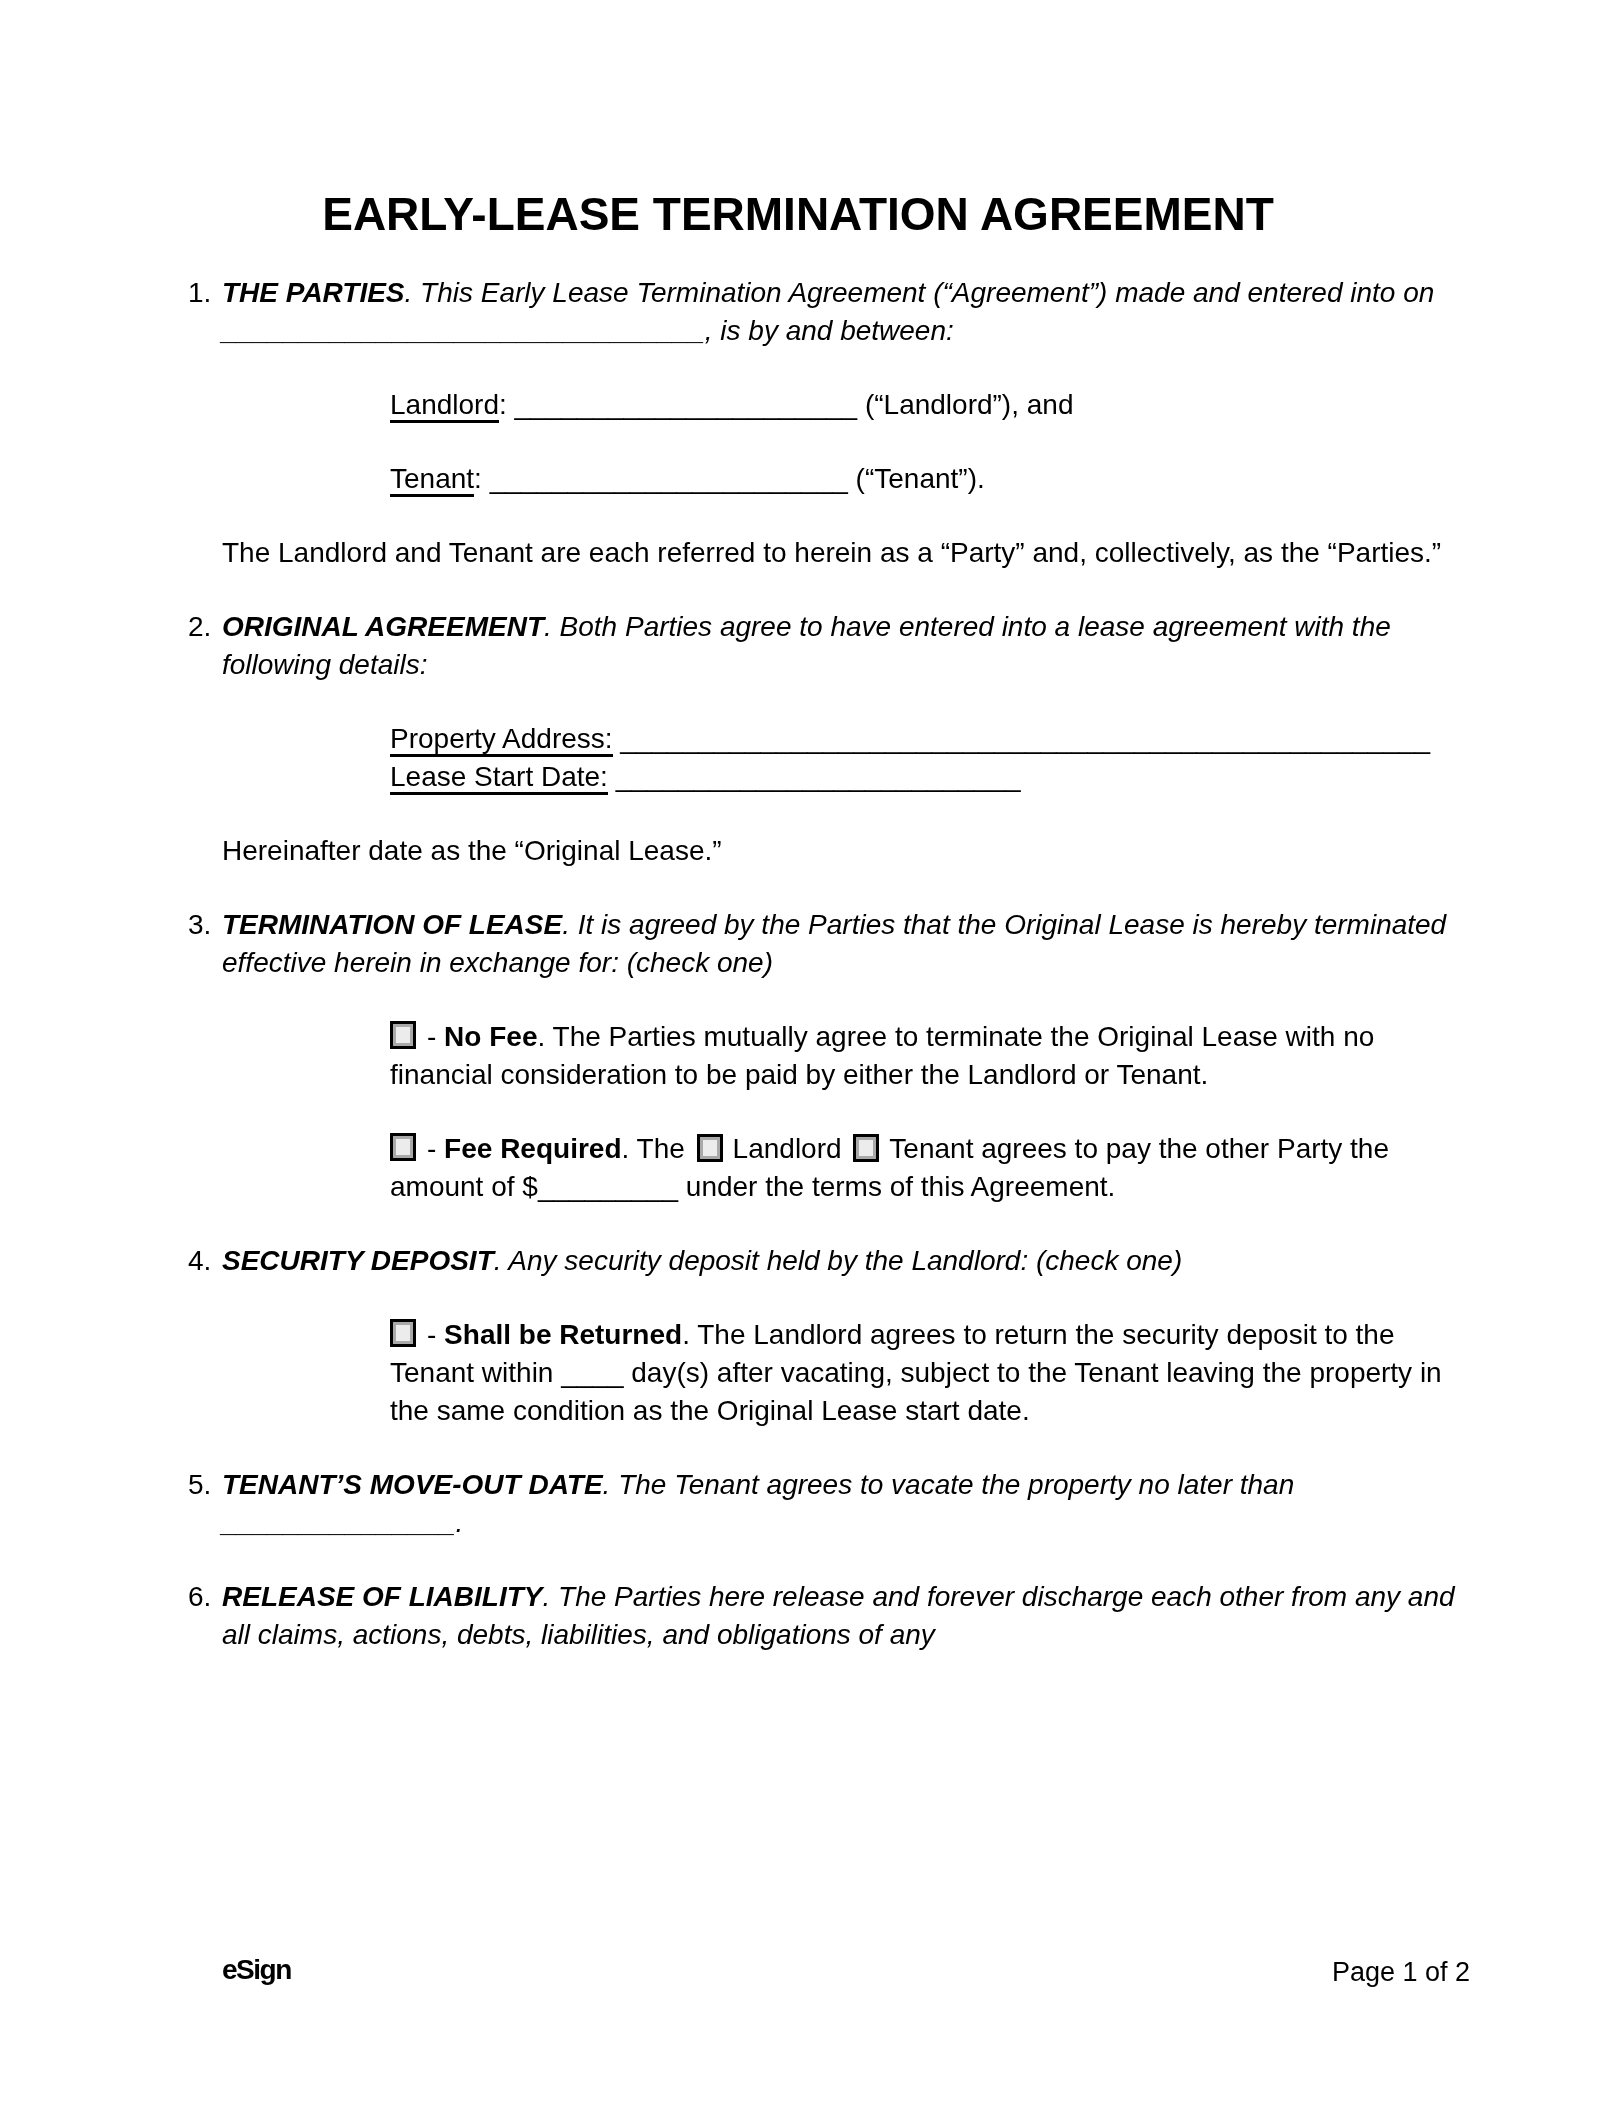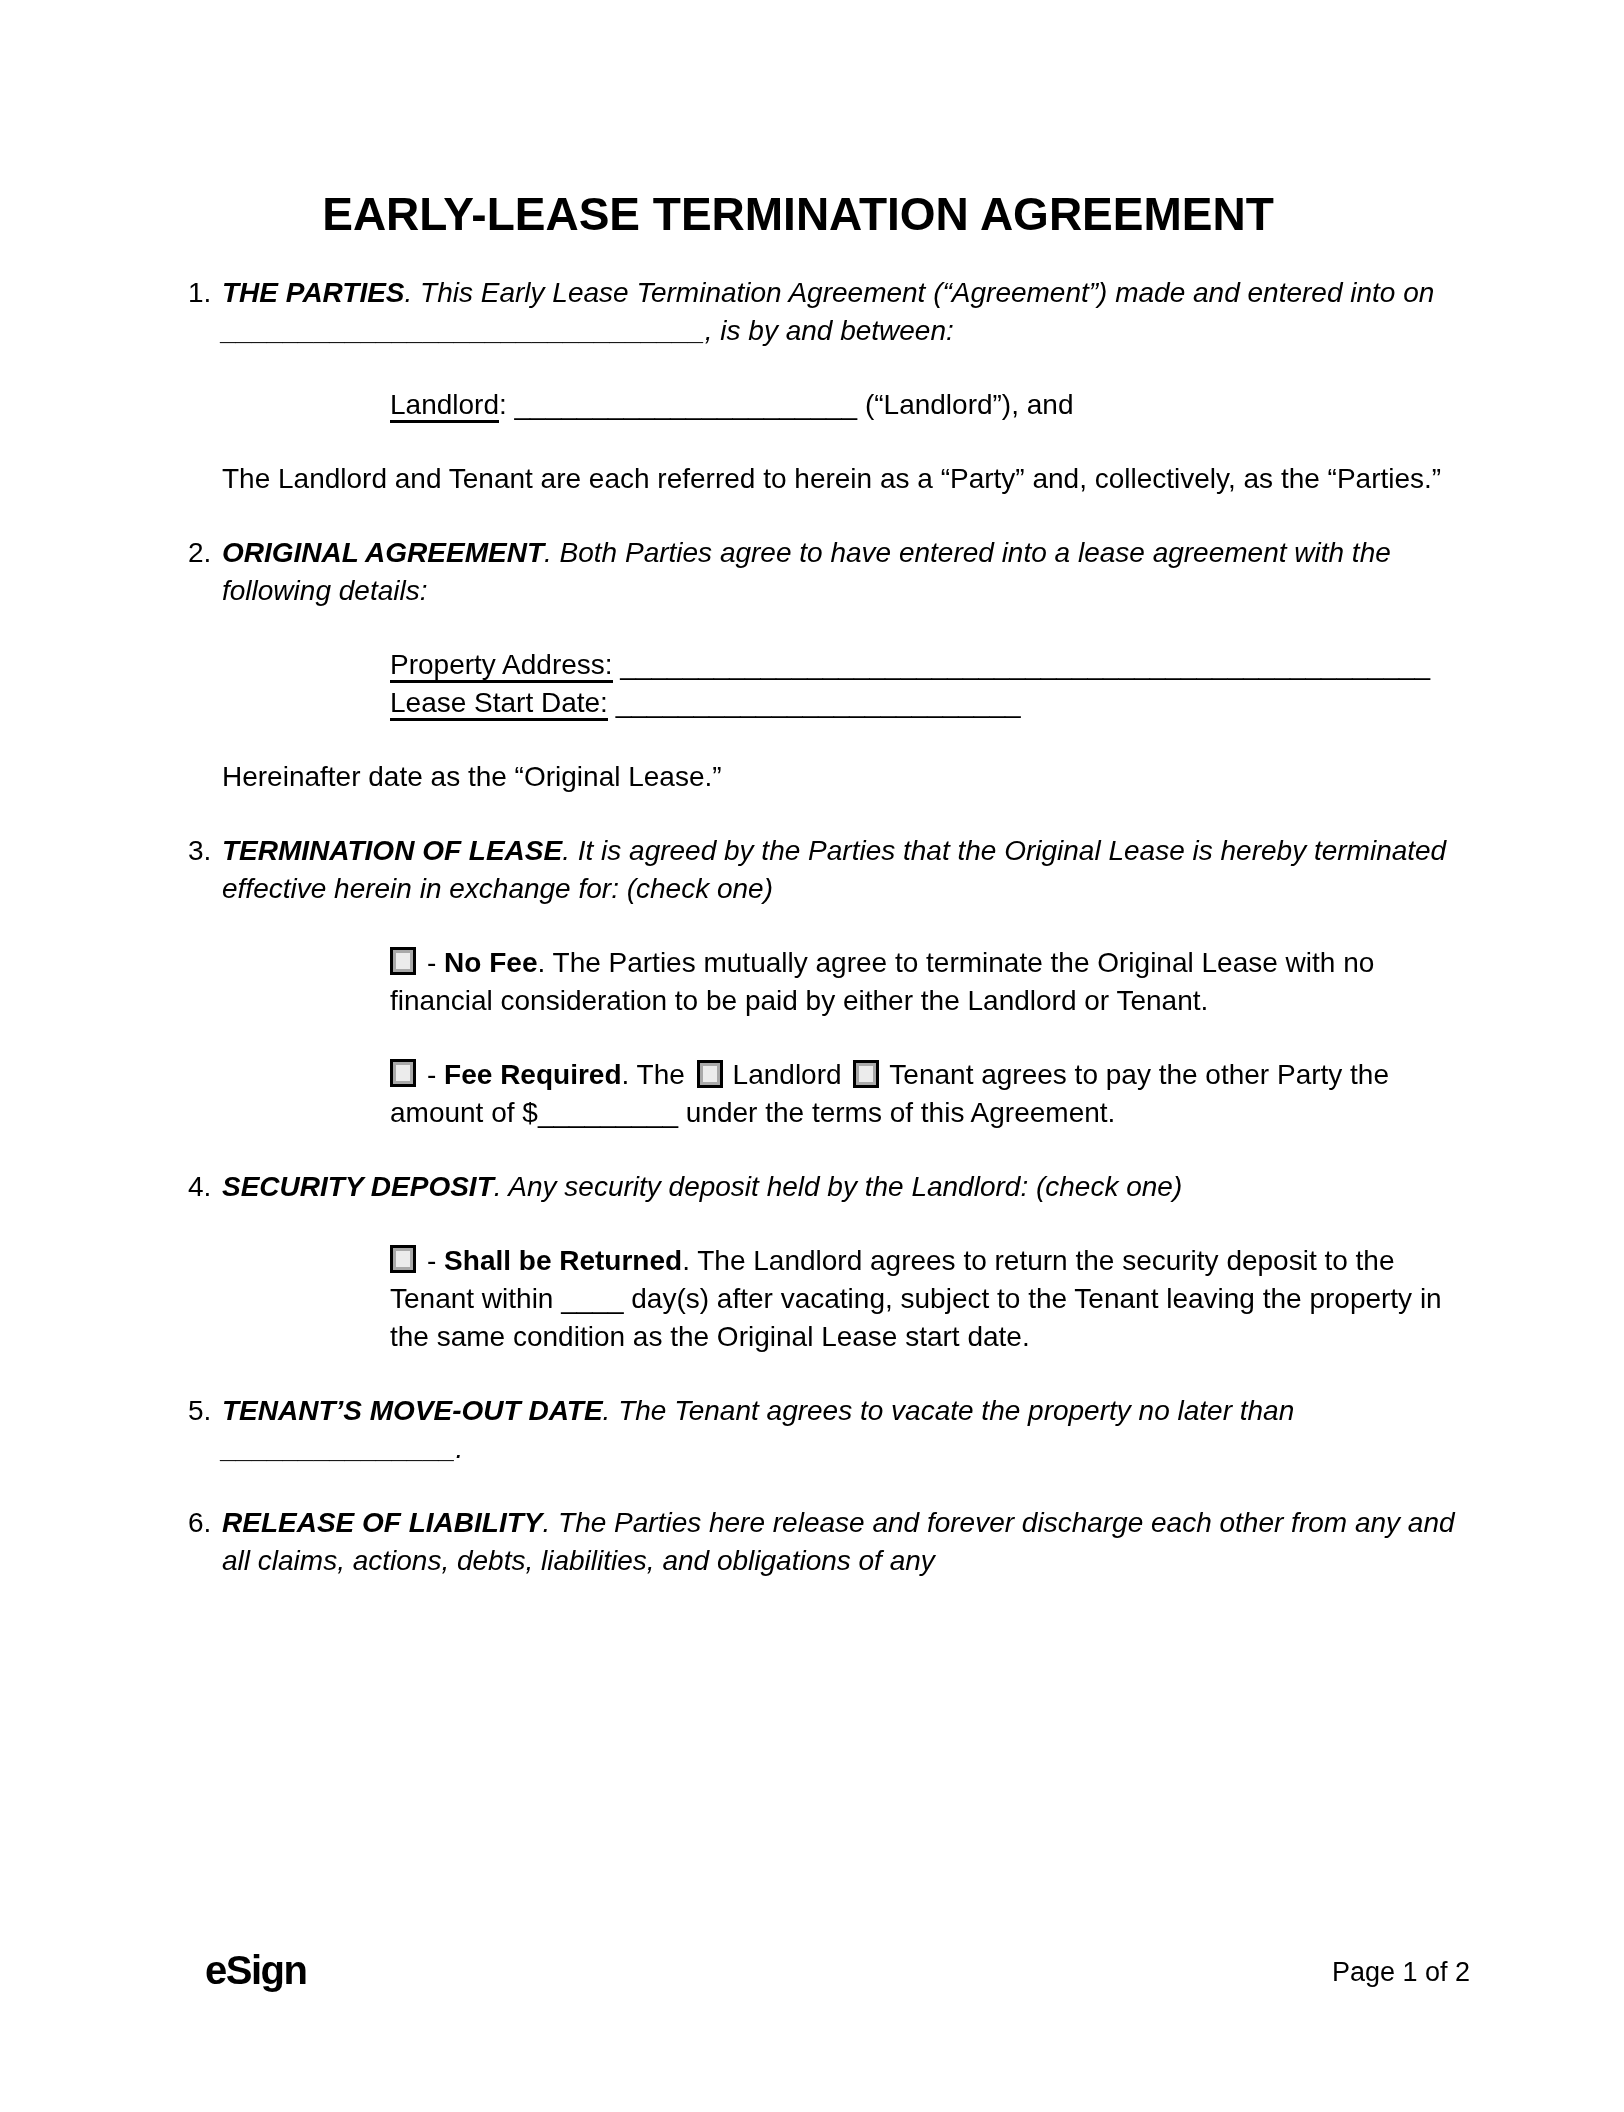--- a/index.html
+++ b/index.html
@@ -46,23 +46,23 @@
     border:3px solid #000;
     background:#ececec;
     box-shadow:inset 0 0 0 3px #a9a9a9;
     vertical-align:-3px;
     box-sizing:content-box;
   }
   .cb-lead{margin-right:11px;}
   .cb-mid{margin:0 10px 0 4px;vertical-align:-4px;}
   .footer-brand{
     position:absolute;
-    left:205px;
+    left:222px;
     top:1948px;
-    font-size:40px;
+    font-size:28px;
     line-height:44px;
     font-weight:800;
     letter-spacing:-1.5px;
   }
   .footer-page{
     position:absolute;
     right:154px;
     top:1956px;
     font-size:27px;
     line-height:32px;
@@ -76,20 +76,21 @@
 
     <h1 class="title">EARLY-LEASE TERMINATION AGREEMENT</h1>
 
     <div class="sec">
       <div class="sec-num">1.</div>
       <div class="sec-body"><span class="b">THE PARTIES</span><span>. This Early Lease Termination Agreement (“Agreement”) made and entered into on </span><span class="blank">_______________________________</span><span>, is by and between:</span></div>
     </div>
 
     <div class="ind"><span class="ul">Landlord</span><span>: </span><span class="blank">______________________</span><span> (“Landlord”), and</span></div>
 
+    <div class="ind"><span class="ul">Tenant</span><span>: </span><span class="blank">_______________________</span><span> (“Tenant”).</span></div>
 
     <div class="para">The Landlord and Tenant are each referred to herein as a “Party” and, collectively, as the “Parties.”</div>
 
     <div class="sec">
       <div class="sec-num">2.</div>
       <div class="sec-body"><span class="b">ORIGINAL AGREEMENT</span><span>. Both Parties agree to have entered into a lease agreement with the following details:</span></div>
     </div>
 
     <div class="ind" style="margin-bottom:0;"><span class="ul">Property Address:</span><span> </span><span class="blank">____________________________________________________</span></div>
     <div class="ind"><span class="ul">Lease Start Date:</span><span> </span><span class="blank">__________________________</span></div>

